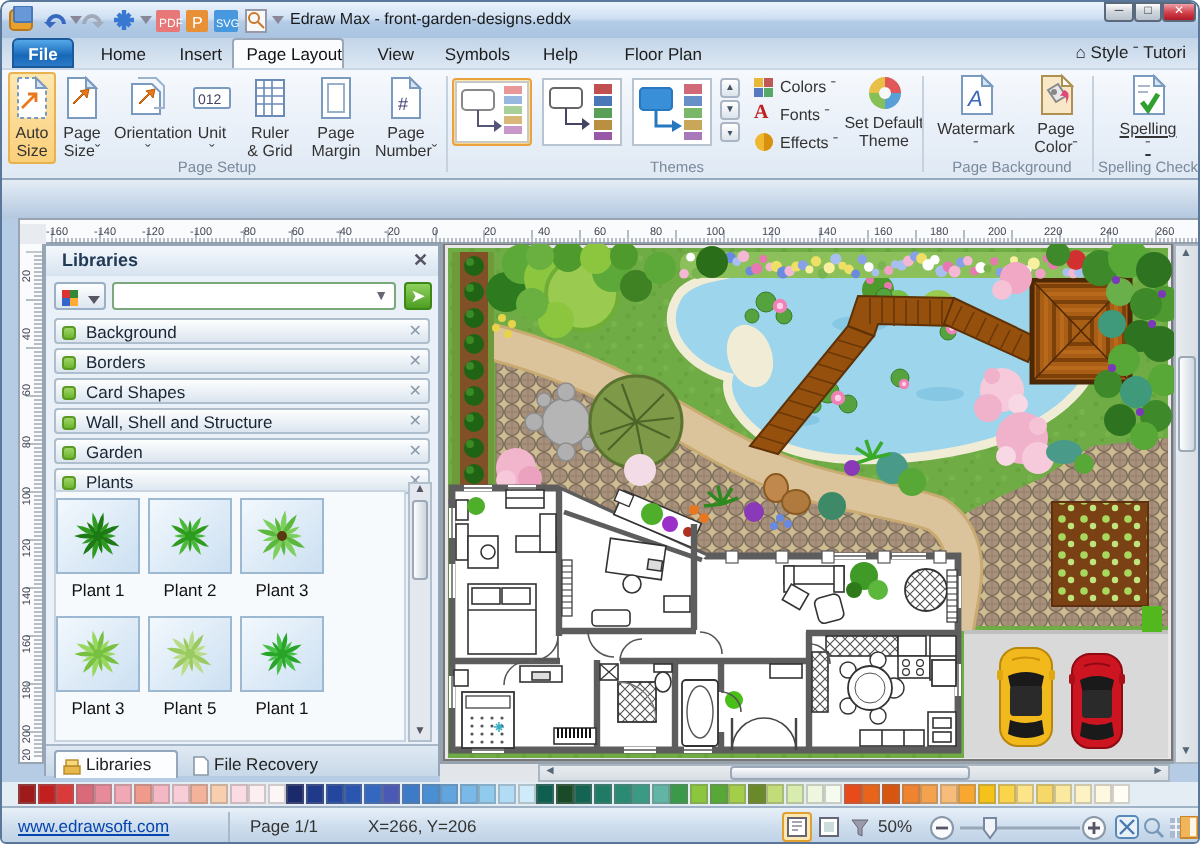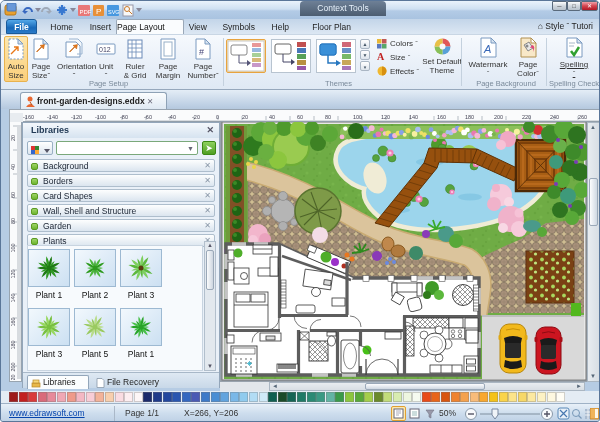--- a/index.html
+++ b/index.html
@@ -10,21 +10,21 @@
 .qa{top:2px;height:13px;}
 
 #ctxtab{left:299px;top:0px;width:86px;height:15px;background:linear-gradient(#6e8096,#4c5d71);border-radius:4px 4px 0 0;color:#e8f2fc;font-size:8.5px;text-align:center;line-height:15px;}
 
 #winbtns{right:1px;top:0;width:46px;height:12px;}
 .wbtn{position:absolute;top:0;height:10px;border:1px solid #5a6a7c;background:linear-gradient(#fdfdfd,#cfd6dd 50%,#b8c2cc);border-radius:0 0 2px 2px;color:#333;font-size:6px;text-align:center;line-height:8px;}
 
 #tabrow{left:0;top:18px;width:600px;height:15px;background:linear-gradient(#c3d5e9,#dce7f3);}
 #filetab{left:5px;top:18px;width:31px;height:15px;background:linear-gradient(#54a8e8,#1868b8 60%,#2a7ac8);border:1px solid #1a5a9a;border-radius:3px 3px 0 0;color:#fff;font-size:8.5px;font-weight:bold;text-align:center;line-height:14px;}
 .rtab{position:absolute;top:19px;height:14px;font-size:8.5px;color:#1c1c1c;text-align:right;line-height:14px;}
-#activetab{left:115px;top:18px;width:68px;height:15px;background:#fafcfe;border:1px solid #9aa8b8;border-bottom:none;border-radius:2px 2px 0 0;font-size:8.5px;color:#111;text-align:left;line-height:15px;}
+#activetab{left:115px;top:18px;width:56px;height:15px;background:#fafcfe;border:1px solid #9aa8b8;border-bottom:none;border-radius:2px 2px 0 0;font-size:8.5px;color:#111;text-align:right;line-height:15px;}
 #styletutor{right:6px;top:20px;font-size:8.5px;color:#222;}
 
 #ribbon{left:0;top:33px;width:600px;height:56px;background:linear-gradient(#f6f9fd,#e8eff8 60%,#dfe9f4);border-top:1px solid #c9d6e4;border-bottom:1px solid #96a8bc;}
 .rsep{position:absolute;top:3px;height:48px;width:1px;background:#c4d1de;}
 .glabel{position:absolute;top:44px;font-size:7.5px;color:#7a8a9a;text-align:center;}
 .rbtn{position:absolute;top:2px;text-align:center;font-size:8px;color:#333;line-height:9px;}
 .rbtn .ic{display:block;margin:0 auto 2px;}
 #autosize{left:3px;top:1px;width:24px;height:46px;background:linear-gradient(#fde7b0,#fbcf7a);border:1px solid #e8b24e;border-radius:2px;}
 
 #docbar{left:0;top:89px;width:600px;height:19px;background:linear-gradient(#e4edf6,#c2d3e6 70%,#b4c8de);}
@@ -51,21 +51,20 @@
 #colorbar{left:0;top:390px;width:600px;height:12px;background:#e4ecf4;}
 .sw{position:absolute;top:1px;width:9px;height:10px;border:1px solid rgba(120,120,120,.35);}
 
 #status{left:0;top:402px;width:600px;height:20px;background:linear-gradient(#e8f0f8,#cddded 50%,#bccfe4);border-top:1px solid #9fb2c6;font-size:8.5px;color:#333;}
 .sv{position:absolute;top:2px;width:1px;height:15px;background:#aab8c8;}
 </style></head><body>
 <div id="win">
 
   <div id="title" class="abs"></div>
 
-  <div id="ctxtab" class="abs">Context Tools</div>
 
   <div class="abs qa" id="qaicons" style="left:3px;width:140px;"><svg width="140" height="14">
         <rect x="1" y="2" width="11" height="10" rx="2" fill="#e8a030" stroke="#b87818"></rect>
         <rect x="3" y="0" width="9" height="8" rx="1" fill="#6898d8" stroke="#4878b8"></rect>
         <path d="M20,9 a4,4 0 1,1 8,0" fill="none" stroke="#3868c0" stroke-width="2"></path>
         <path d="M18,8 l3,3 3,-3z" fill="#3868c0"></path>
         <path d="M31,5 l3,4 3,-4z" fill="#889"></path>
         <path d="M46,9 a4,4 0 1,0 -8,0" fill="none" stroke="#a0aab8" stroke-width="2"></path>
         <path d="M48,8 l-3,3 -3,-3z" fill="#a0aab8"></path>
         <path d="M58,2 v10 M53,7 h10 M55,4 l6,6 M61,4 l-6,6" stroke="#3878d0" stroke-width="2.2"></path>
@@ -75,20 +74,21 @@
         <rect x="89" y="2" width="11" height="11" rx="1" fill="#e89038"></rect>
         <text x="92" y="11" font-size="8" fill="#fff" font-family="Liberation Sans">P</text>
         <rect x="103" y="2" width="12" height="11" rx="1" fill="#4898e0"></rect>
         <text x="104" y="10.5" font-size="5.5" fill="#fff" font-family="Liberation Sans">SVG</text>
         <rect x="119" y="2" width="10" height="11" fill="#f8f8f8" stroke="#9898a8"></rect>
         <circle cx="123" cy="6" r="2.5" fill="none" stroke="#c87828"></circle>
         <path d="M125,8 l3,3" stroke="#c87828"></path>
         <path d="M132,5 l3,4 3,-4z" fill="#889"></path>
       </svg></div>
 
+  <div id="titletext" class="abs">Edraw Max - front-garden-designs.eddx</div>
 
   <div id="winbtns" class="abs">
     <div class="wbtn" style="left:0;width:15px;">─</div>
     <div class="wbtn" style="left:15px;width:14px;">□</div>
     <div class="wbtn" style="left:29px;width:17px;background:linear-gradient(#f0a0a8,#d4454f 50%,#b01825);color:#fff;">✕</div>
   </div>
 
   <div id="tabrow" class="abs"></div>
 
   <div id="filetab" class="abs">File</div>
@@ -188,21 +188,21 @@
 
     <div class="abs" style="left:376px;top:3px;width:82px;height:40px;font-size:8px;color:#333;">
       <svg class="abs" style="left:0;top:1px;" width="10" height="10">
           <rect width="4.5" height="4.5" fill="#e8b838"></rect>
           <rect x="5" width="4.5" height="4.5" fill="#c05858"></rect>
           <rect y="5" width="4.5" height="4.5" fill="#5878c0"></rect>
           <rect x="5" y="5" width="4.5" height="4.5" fill="#58a868"></rect>
         </svg>
       <span class="abs" style="left:13px;top:1px;">Colors ˉ</span>
       <span class="abs" style="left:0px;top:13px;color:#c02020;font-weight:bold;font-size:10px;font-family:'Liberation Serif',serif;">A</span>
-      <span class="abs" style="left:13px;top:15px;">Size ˉ</span>
+      <span class="abs" style="left:13px;top:15px;">Fonts ˉ</span>
       <svg class="abs" style="left:0;top:28px;" width="10" height="10">
           <circle cx="5" cy="5" r="4.5" fill="#f0b830"></circle>
           <path d="M5,0.5 a4.5,4.5 0 0,1 0,9z" fill="#d89010"></path>
         </svg>
       <span class="abs" style="left:13px;top:29px;">Effects ˉ</span>
     </div>
 
     <div class="abs" style="left:420px;top:3px;width:42px;height:44px;text-align:center;font-size:8px;color:#333;line-height:9px;">
       <svg width="17" height="17">
           <circle cx="8.5" cy="8.5" r="8" fill="#e8e8e8"></circle>
@@ -250,25 +250,20 @@
     <div class="rsep" style="left:545px;"></div>
 
     <div class="glabel" style="left:60px;width:95px;">Page Setup</div>
     <div class="glabel" style="left:290px;width:95px;">Themes</div>
     <div class="glabel" style="left:465px;width:80px;">Page Background</div>
     <div class="glabel" style="left:546px;width:54px;">Spelling Check</div>
   </div>
 
   <div id="docbar" class="abs"></div>
 
-  <div id="doctab" class="abs"><span style="margin-left:16px;">front-garden-designs.eddx</span> <span style="color:#667;font-weight:normal;font-size:7.5px;">✕</span><span class="abs" style="left: 4px; top: 3px; width: 11px; height: 11px;"><svg width="11" height="11">
-          <circle cx="5" cy="3" r="2.5" fill="#e86830"></circle>
-          <path d="M1,11 q4,-6 9,0z" fill="#e86830"></path>
-          <path d="M5,6 l2,3" stroke="#b84810" stroke-width="1"></path>
-        </svg></span></div>
 
   <div id="hruler" class="abs"><svg width="590" height="11">
         <rect x="0" y="0" width="13" height="11" fill="#e8ecf0"></rect>
         <line x1="16" y1="3" x2="16" y2="11" stroke="#8a94a0" stroke-width="0.6"></line>
         <line x1="18" y1="7" x2="18" y2="11" stroke="#8a94a0" stroke-width="0.6"></line>
         <line x1="20" y1="7" x2="20" y2="11" stroke="#8a94a0" stroke-width="0.6"></line>
         <line x1="22" y1="7" x2="22" y2="11" stroke="#8a94a0" stroke-width="0.6"></line>
         <line x1="24" y1="7" x2="24" y2="11" stroke="#8a94a0" stroke-width="0.6"></line>
         <line x1="26" y1="7" x2="26" y2="11" stroke="#8a94a0" stroke-width="0.6"></line>
         <line x1="28" y1="7" x2="28" y2="11" stroke="#8a94a0" stroke-width="0.6"></line>

